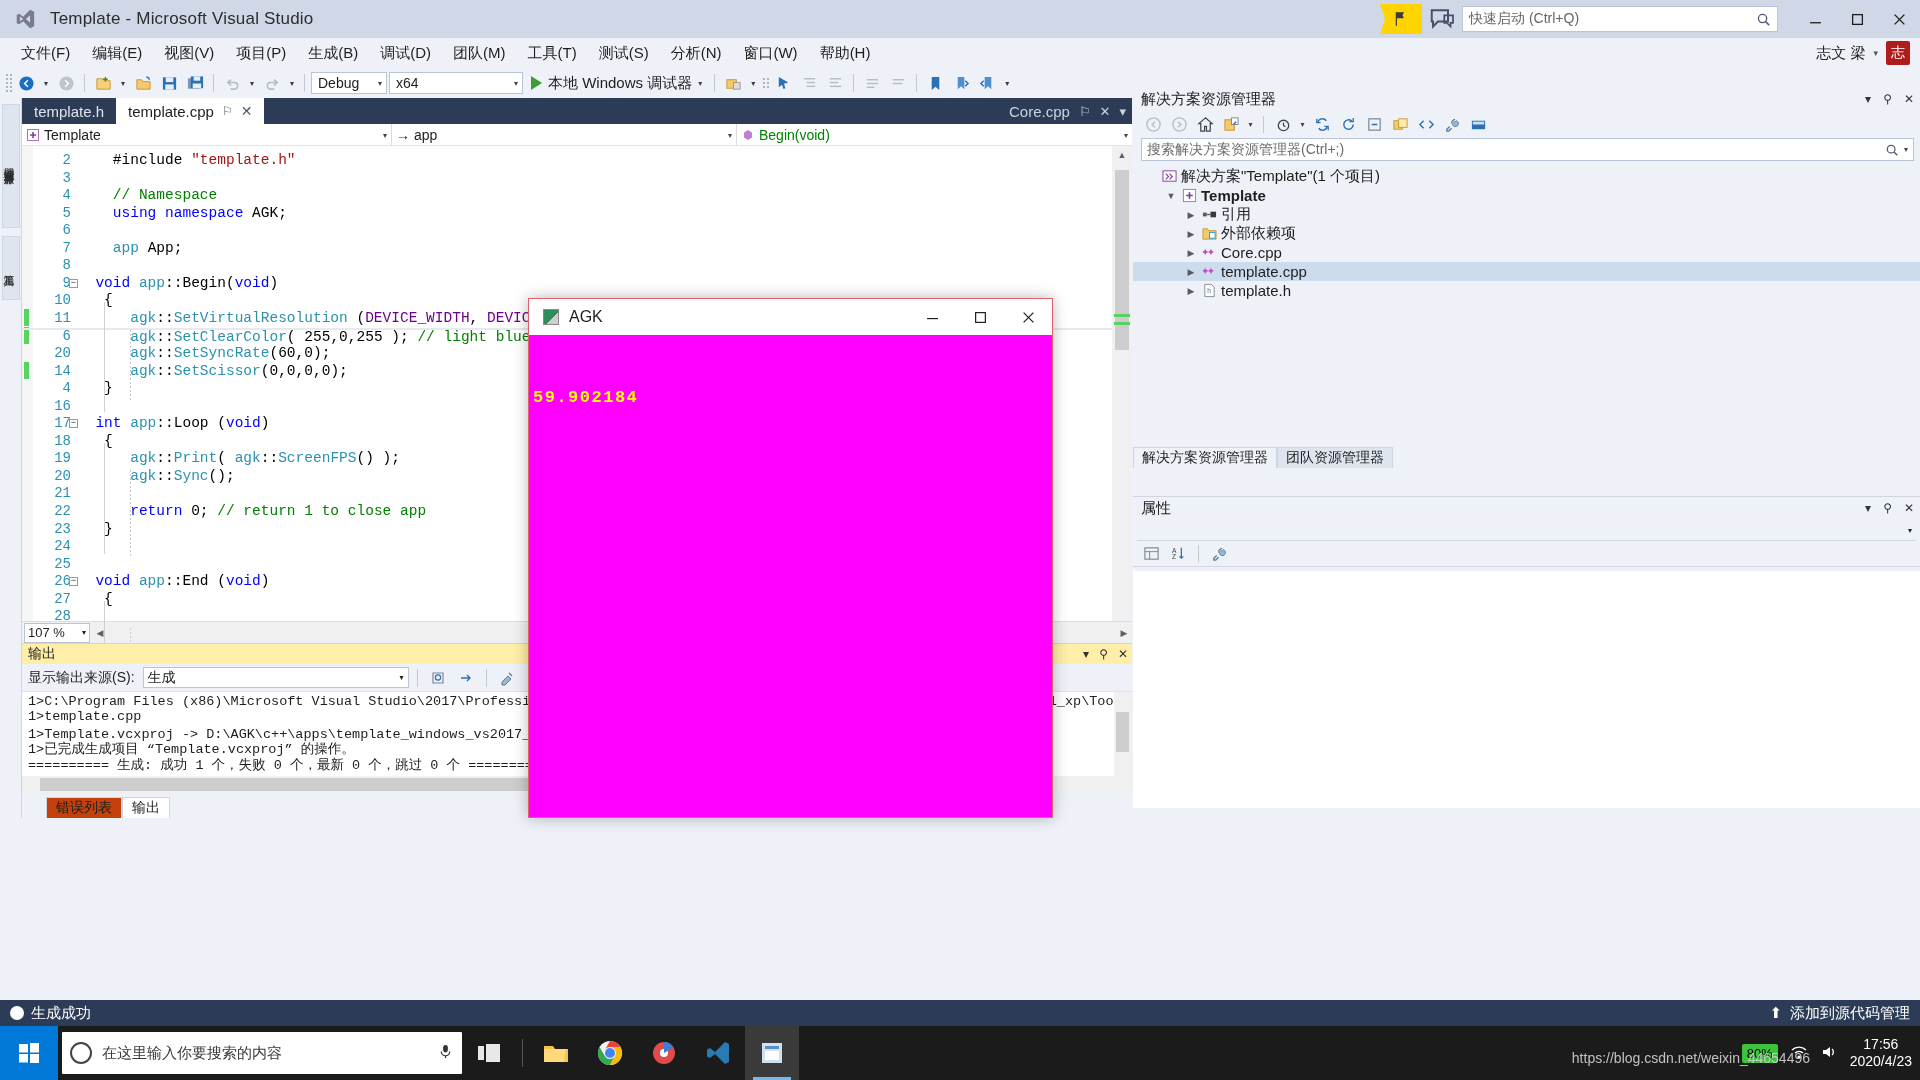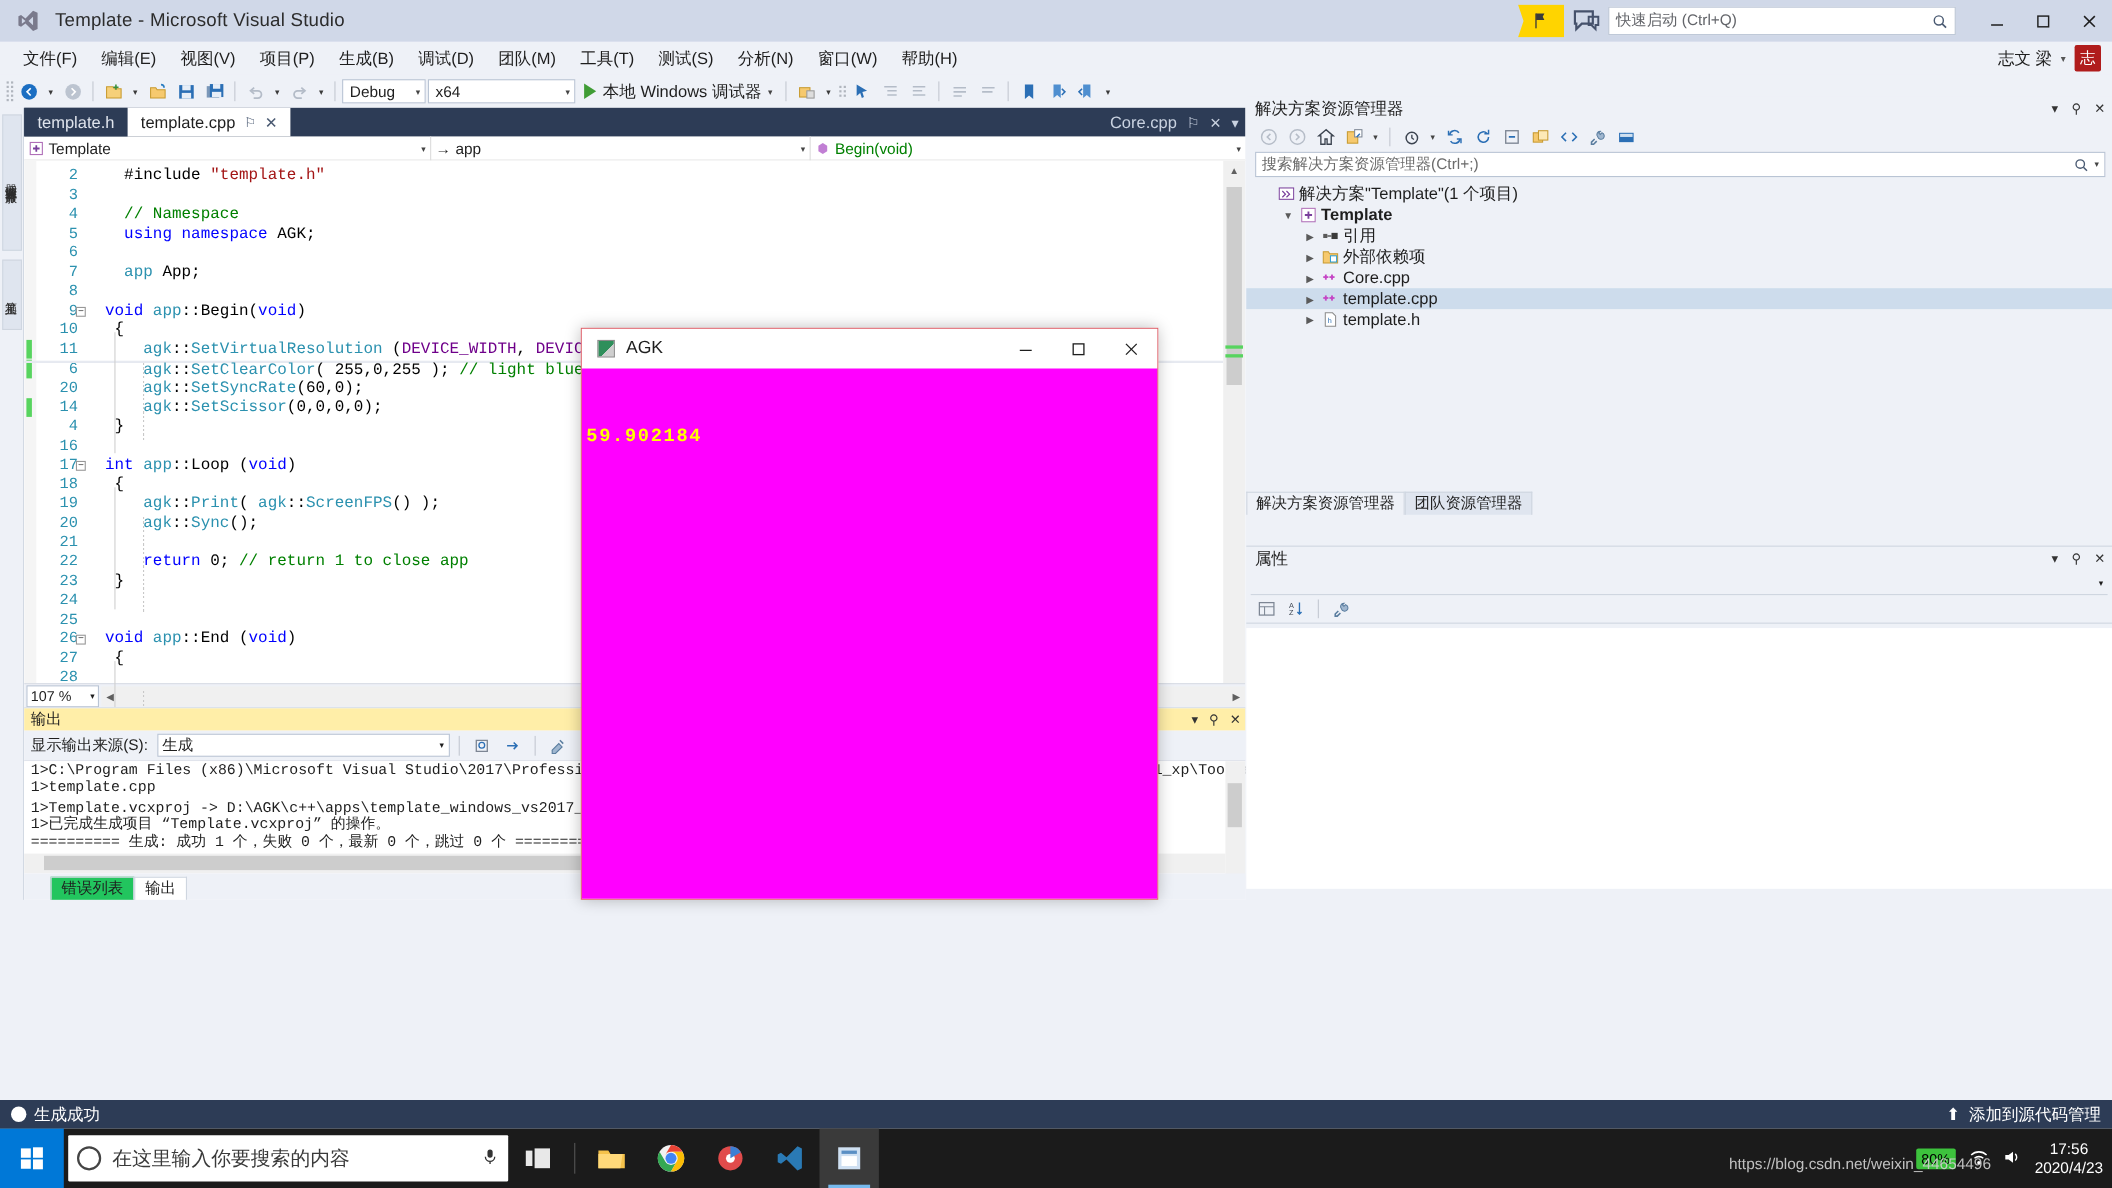--- a/index.html
+++ b/index.html
@@ -166,21 +166,21 @@
   .out-combo .oc { font-size:8px; }
   .ot-sep { width:1px; height:18px; background:#c3c8d1; margin:0 4px; }
   .ob { width:24px; height:22px; display:flex; align-items:center; justify-content:center; }
   .ob svg { width:16px; height:16px; }
   .out-body { position:relative; height:105px; overflow:hidden; background:#fff; }
   .ol { position:absolute; left:6px; white-space:pre; font-family:"Liberation Mono", monospace; font-size:13.5px; color:#1e1e1e; }
   .out-vscroll { position:absolute; right:0; top:0; width:18px; height:105px; background:#f0f0f0; }
   .out-vthumb { position:absolute; left:2px; top:20px; width:13px; height:40px; background:#cdcdcd; }
   .out-hscroll { position:absolute; left:0; bottom:0; width:1092px; height:18px; background:#f0f0f0; display:flex; align-items:center; }
   .out-hthumb { position:absolute; left:18px; top:2px; width:520px; height:13px; background:#cdcdcd; }
-  .otab { height:21px; padding:0 9px; font-size:14px; display:flex; align-items:center; background:#22c55e; color:#1e1e1e; border:1px solid #cfd6e0; border-bottom:none; }
+  .otab { height:21px; padding:0 9px; font-size:14px; display:flex; align-items:center; background:#c2410c; color:#1e1e1e; border:1px solid #cfd6e0; border-bottom:none; }
   .otab.active { background:#fff; }
 
   
   .sol { position:absolute; left:1133px; top:88px; width:787px; height:380px; background:#eef1f7; }
   .sol-head { height:22px; display:flex; align-items:center; position:relative; padding-left:8px; background:#eef1f7; }
   .sol-head .ttl { font-size:15px; color:#1e1e1e; }
   .sol-head .acts { position:absolute; right:6px; display:flex; gap:12px; align-items:center; font-size:12px; color:#333; }
   .sol-toolbar { height:28px; display:flex; align-items:center; gap:2px; padding-left:8px; }
   .sb { width:24px; height:24px; display:flex; align-items:center; justify-content:center; }
   .sb svg { width:17px; height:17px; }
@@ -238,21 +238,21 @@
 
   
   .taskbar { position:absolute; left:0; bottom:0; width:1920px; height:54px; background:#1b1b1b; display:flex; align-items:center; }
   .startbtn { width:58px; height:54px; display:flex; align-items:center; justify-content:center; background:#0078d7; }
   .startbtn svg { width:24px; height:24px; }
   .tb-search {
     width:400px; height:42px; background:#fff; margin-left:4px; display:flex; align-items:center;
     padding:0 8px; gap:10px; border-radius:1px;
   }
   .tb-search .circ { width:22px; height:22px; border:2px solid #444; border-radius:50%; }
-  .tb-search .ph { flex:1; font-size:18px; color:#3a3a3a; }
+  .tb-search .ph { flex:1; font-size:15px; color:#3a3a3a; }
   .tb-search .mic svg { width:17px; height:17px; }
   .tb-icon { width:54px; height:54px; display:flex; align-items:center; justify-content:center; position:relative; }
   .tb-icon svg { width:28px; height:28px; }
   .tb-icon.active::after { content:""; position:absolute; bottom:0; left:8px; right:8px; height:3px; background:#76b9ed; }
   .tb-icon.active { background:#3a3a3a; }
   .tb-sep2 { width:1px; height:28px; background:#555; margin:0 6px; }
   .tray { position:absolute; right:0; height:54px; display:flex; align-items:center; gap:12px; padding-right:8px; color:#fff; font-size:13px; }
   .batt { background:#3dc23d; color:#000; font-size:13px; padding:2px 5px; border-radius:2px; display:flex; align-items:center; gap:2px; }
   .tray-clock { text-align:center; line-height:1.25; font-size:14px; }
   .watermark {

